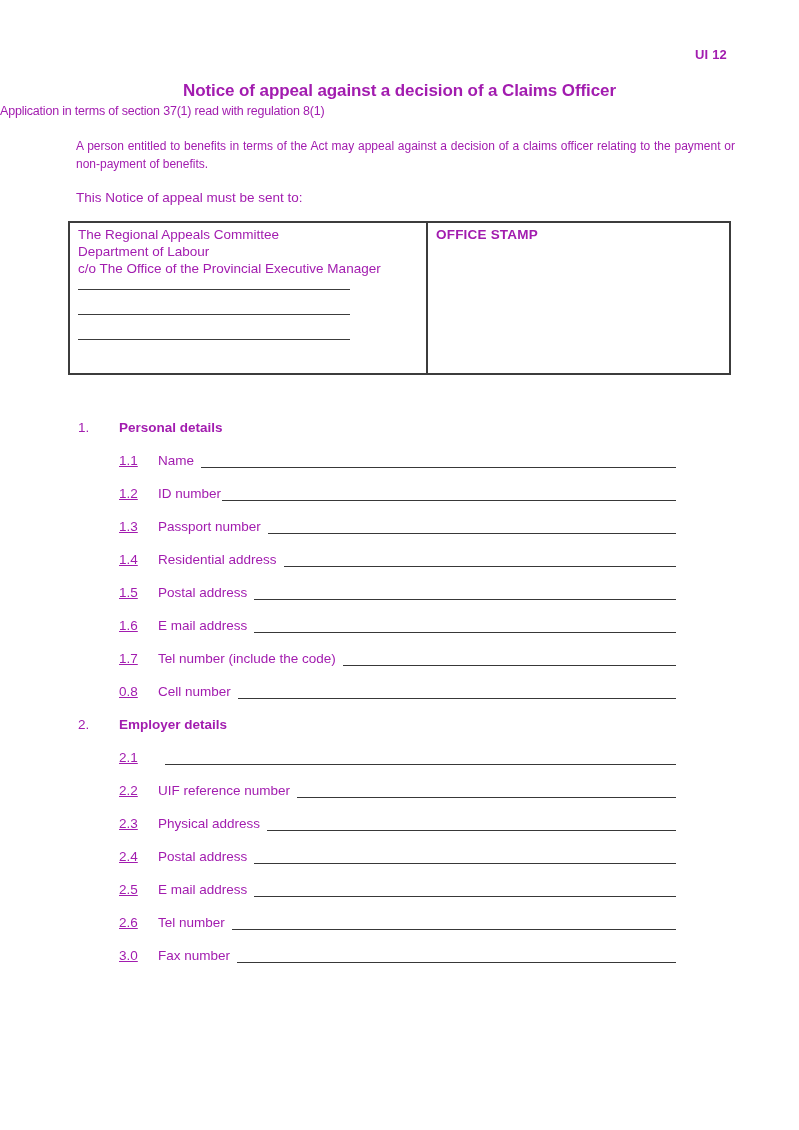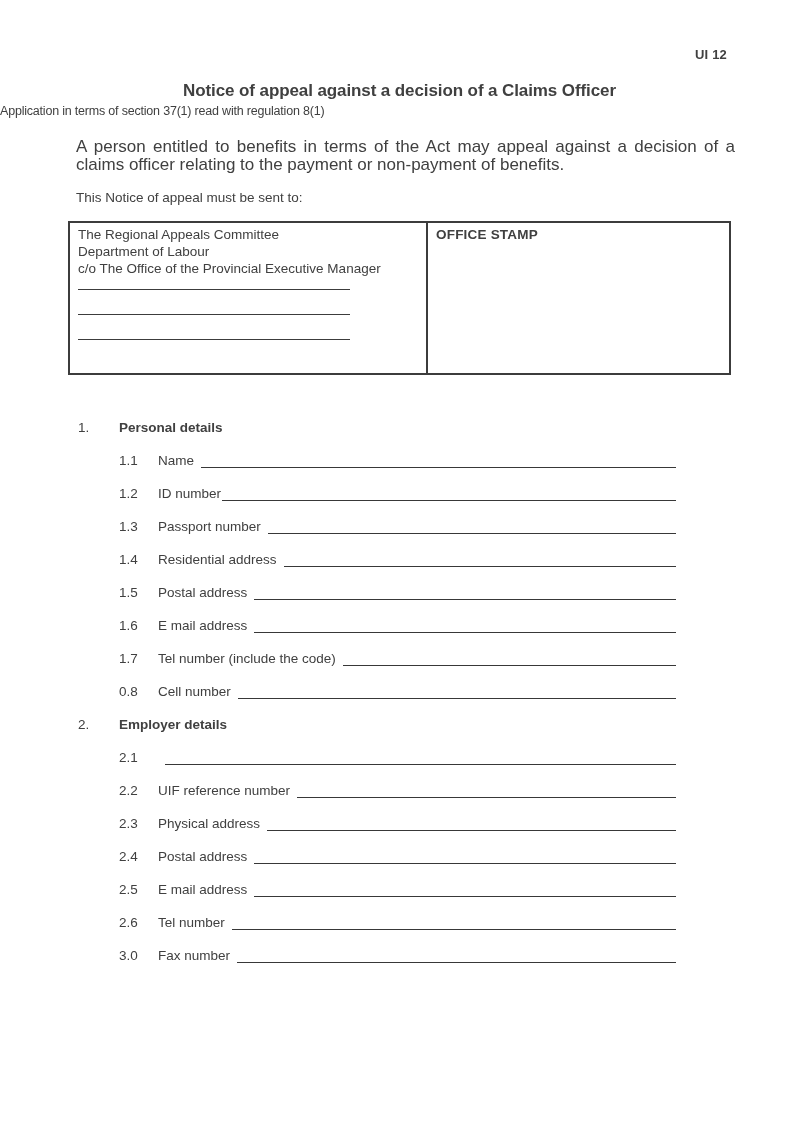--- a/index.html
+++ b/index.html
@@ -4,21 +4,21 @@
 <style>
   * { margin: 0; padding: 0; box-sizing: border-box; }
   html, body { background: #e9e9e9; }
   .page {
     position: relative;
     width: 799px;
     height: 1130px;
     margin: 0 auto;
     background: #ffffff;
     font-family: "Liberation Sans", "DejaVu Sans", sans-serif;
-    color: #404040;
+    color: #a21caf;
   }
   .ui-code {
     position: absolute;
     top: 47px;
     right: 72px;
     font-size: 13px;
     font-weight: bold;
     letter-spacing: 0.2px;
   }
   .title {
@@ -29,21 +29,21 @@
     letter-spacing: -0.1px;
   }
   .subtitle {
     margin-top: 3px;
     text-align: left;
     font-size: 12.5px;
     letter-spacing: -0.2px;
   }
   .intro {
     margin: 20px 64px 0 76px;
-    font-size: 17px;
+    font-size: 12px;
     line-height: 17.5px;
     text-align: justify;
   }
   .sent-to {
     margin: 17px 76px 0 76px;
     font-size: 13.5px;
   }
   .recipient-table {
     display: flex;
     margin: 16px 0 0 68px;
@@ -89,21 +89,21 @@
   .sec-title { font-weight: bold; }
   .item-row {
     display: flex;
     align-items: flex-start;
     height: 33px;
     padding-left: 119px;
     margin-right: 123px;
     font-size: 13.5px;
     line-height: 16px;
   }
-  .item-num { width: 39px; flex: none; }
+  .item-num { width: 39px; flex: none; text-decoration: underline; }
   .item-label { white-space: nowrap; }
   .fill-line {
     flex: 1;
     height: 15px;
     border-bottom: 1.5px solid #383838;
     margin-left: 7px;
   }
   .fill-line.tight { margin-left: 1px; }
 </style>
 </head>

